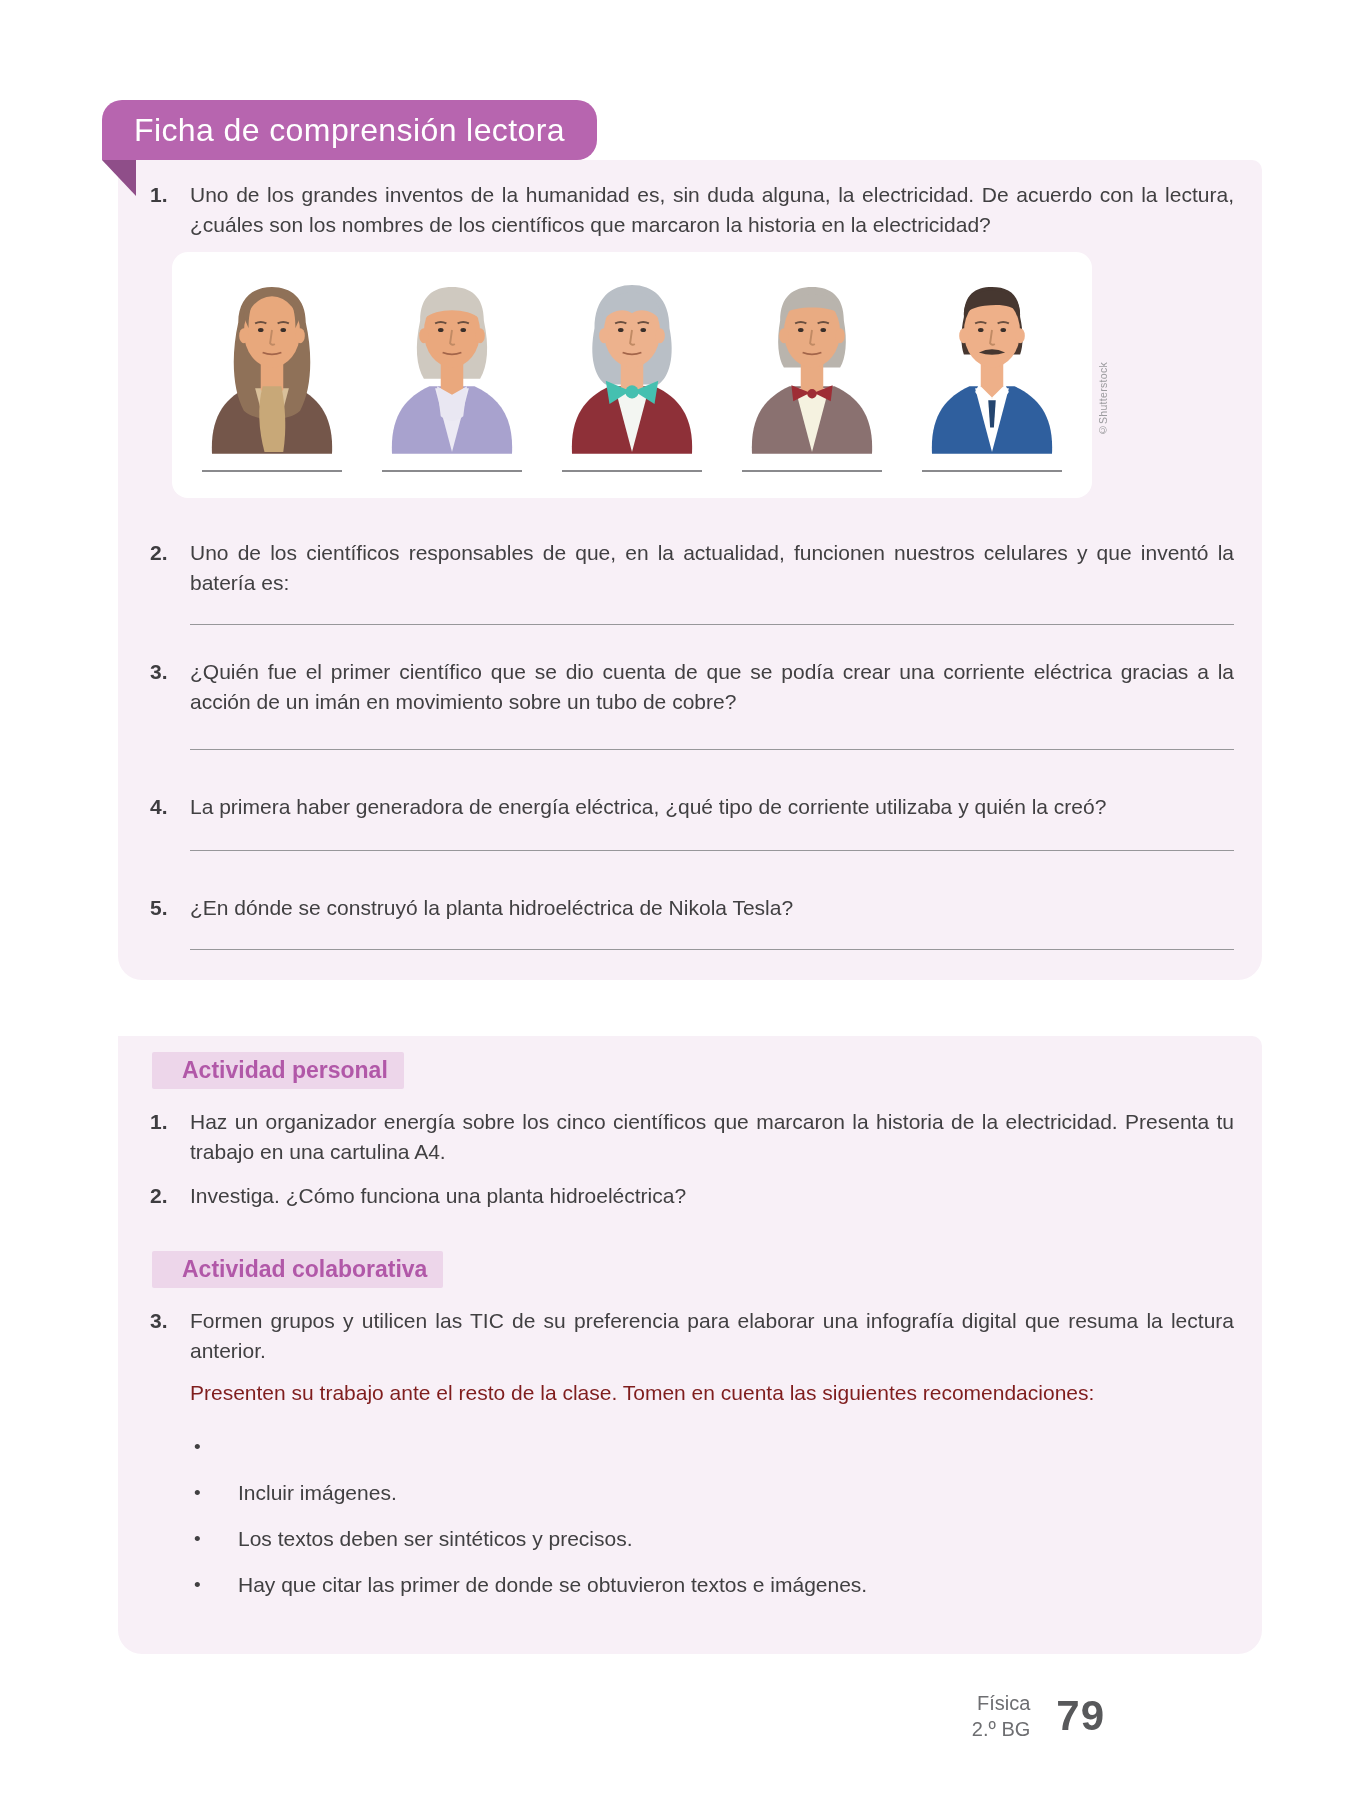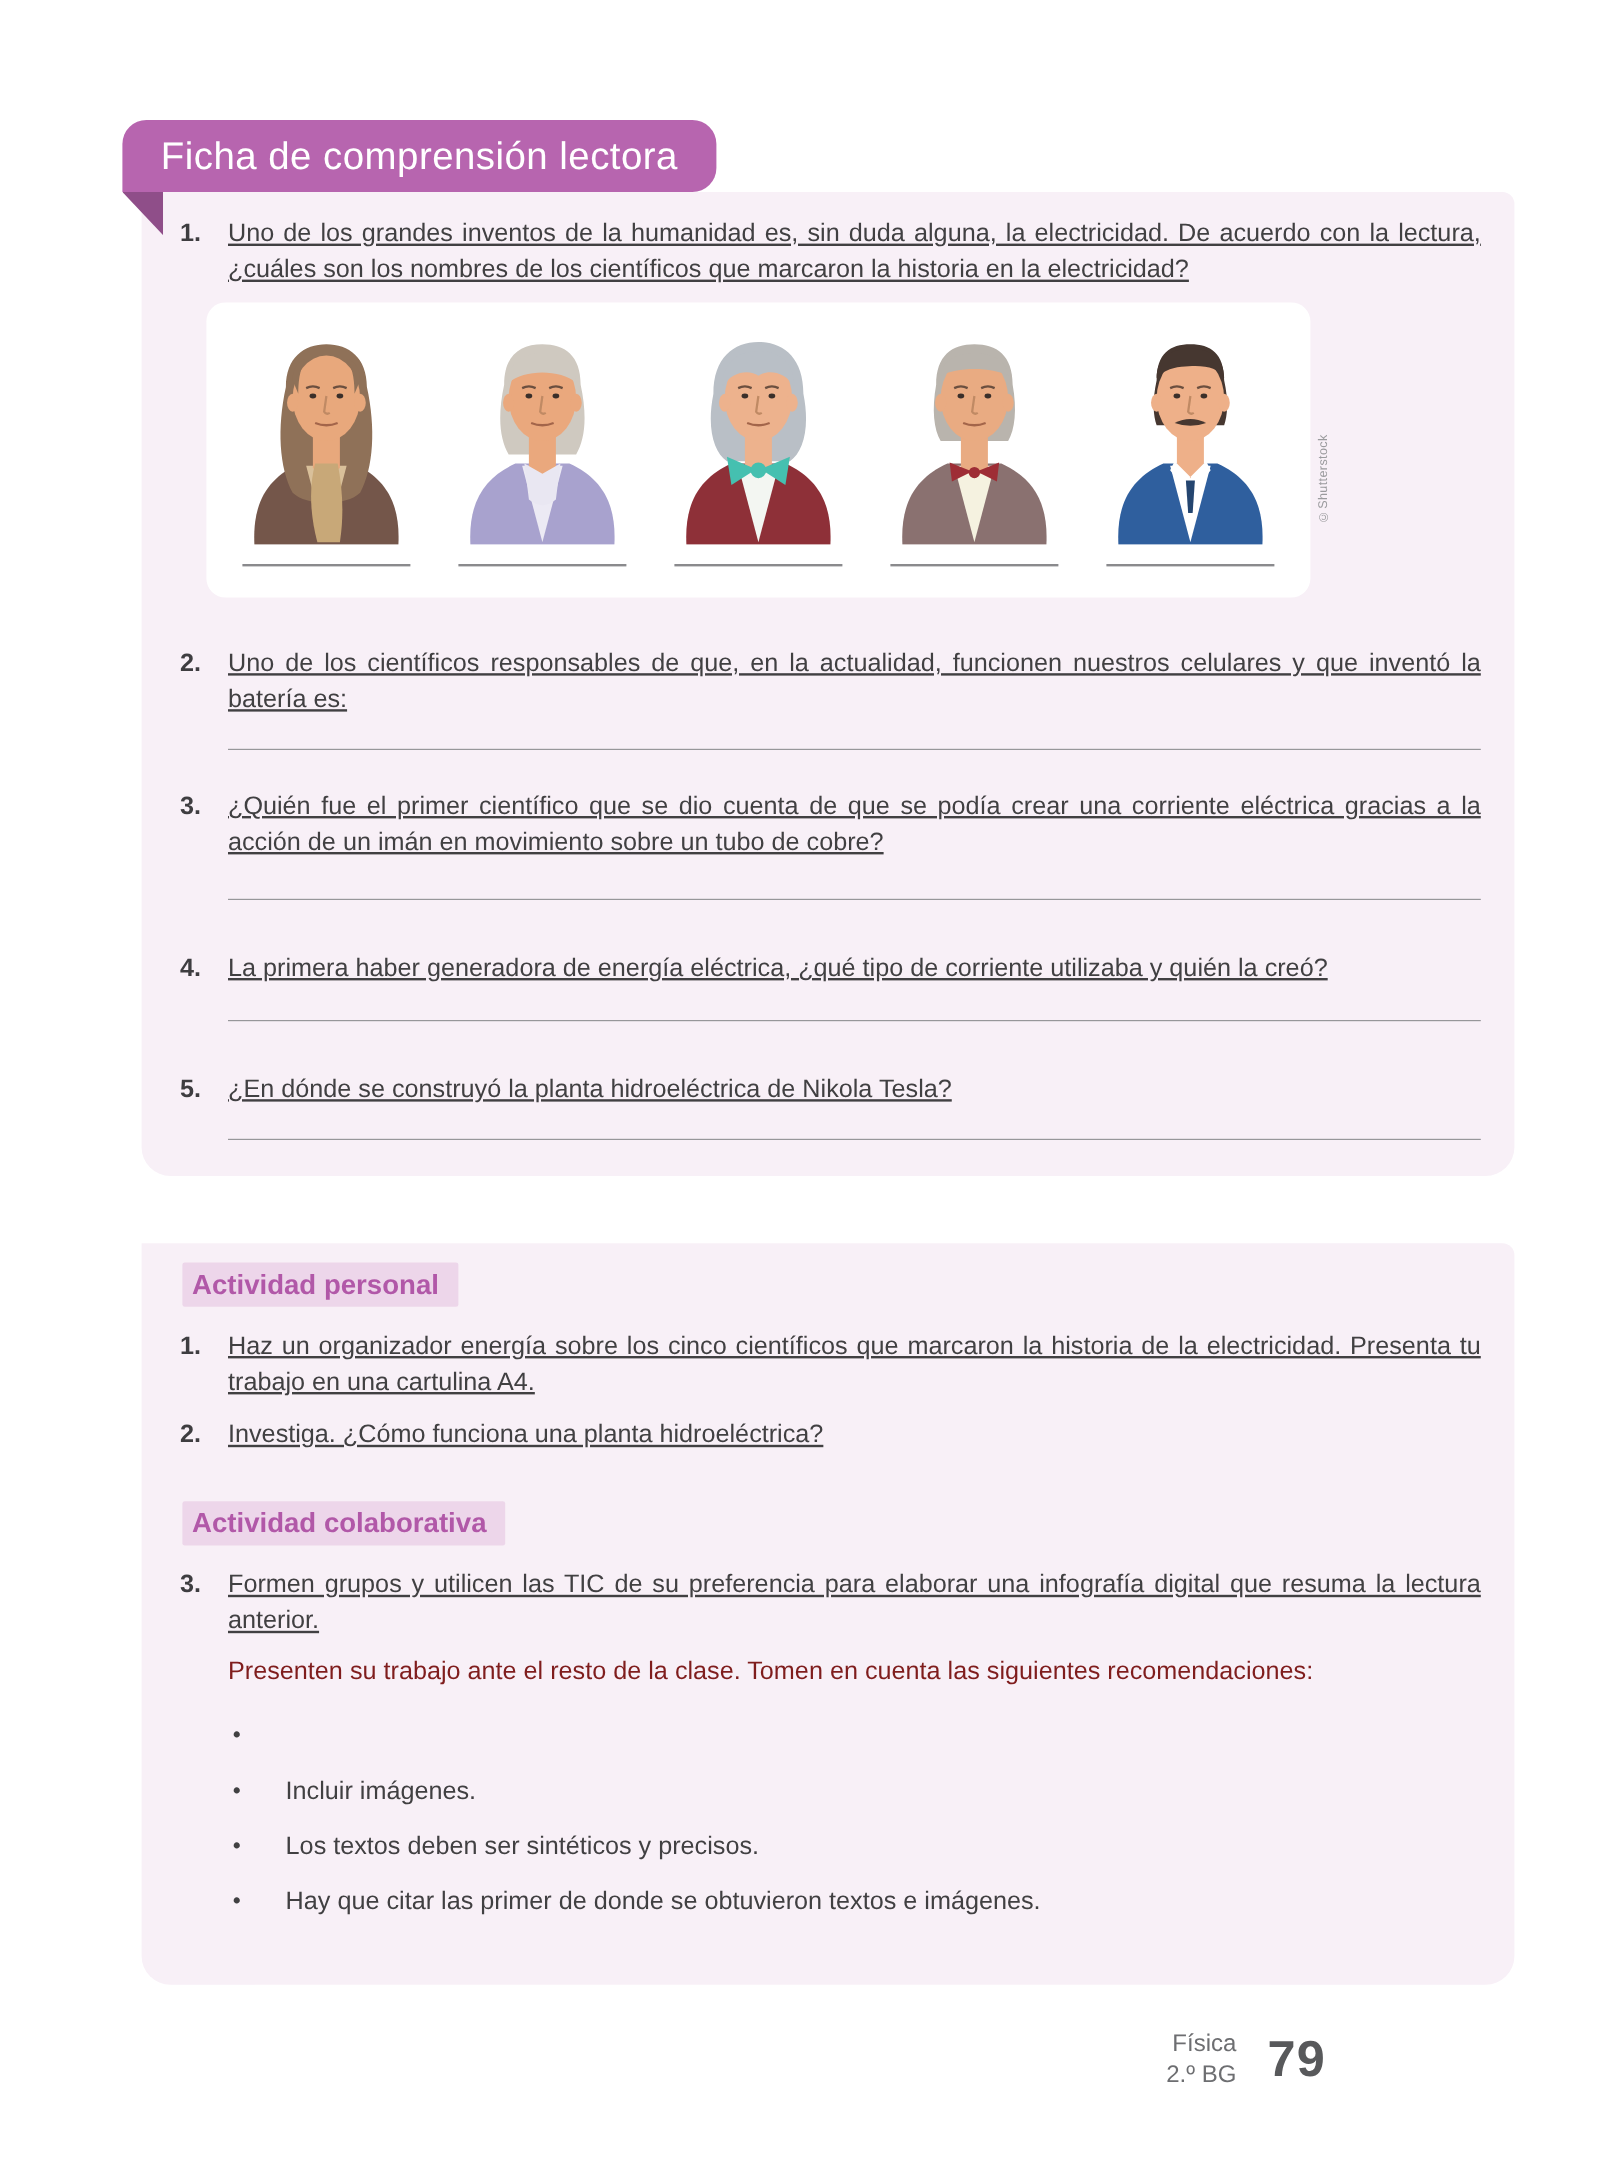--- a/index.html
+++ b/index.html
@@ -44,21 +44,21 @@
     width:1144px;
     border-radius:0 10px 24px 24px;
     box-sizing:border-box;
     z-index:1;
   }
   .panel.reading-panel{padding:14px 28px 30px 32px;}
   .panel.writing-panel{padding:8px 28px 38px 32px;}
 
   .q{display:flex;align-items:flex-start;}
   .qnum{width:40px;flex:0 0 40px;font-weight:bold;font-size:21px;line-height:30px;color:#3e3d40;}
-  .qtext{margin:0;flex:1;font-size:21px;line-height:30px;text-align:justify;color:#414042;text-decoration:underline;}
+  .qtext{margin:0;flex:1;font-size:21px;line-height:30px;text-align:justify;color:#414042;}
 
   .mt-q1{margin-top:6px;}
   .mt-q2{margin-top:40px;}
   .mt-q3{margin-top:32px;}
   .mt-q4{margin-top:42px;}
   .mt-q5{margin-top:42px;}
 
   .answer-line{
     margin:26px 0 0 40px;
     height:0;
@@ -92,21 +92,21 @@
 
   
   .chip{
     display:inline-block;
     margin-left:2px;
     background:#edd6ea;
     color:#b158a8;
     font-weight:bold;
     font-size:23px;
     line-height:28px;
-    padding:4px 16px 5px 8px;
+    padding:4px 16px 5px 30px;
     border-radius:2px;
   }
   .chip-row.first{margin-top:8px;}
   .chip-row.second{margin-top:40px;}
   .mt-w1{margin-top:18px;}
   .mt-w2{margin-top:14px;}
   .mt-w3{margin-top:18px;}
   .para{
     margin:12px 0 0 40px;
     font-size:21px;line-height:30px;color:#7f1d1d;

